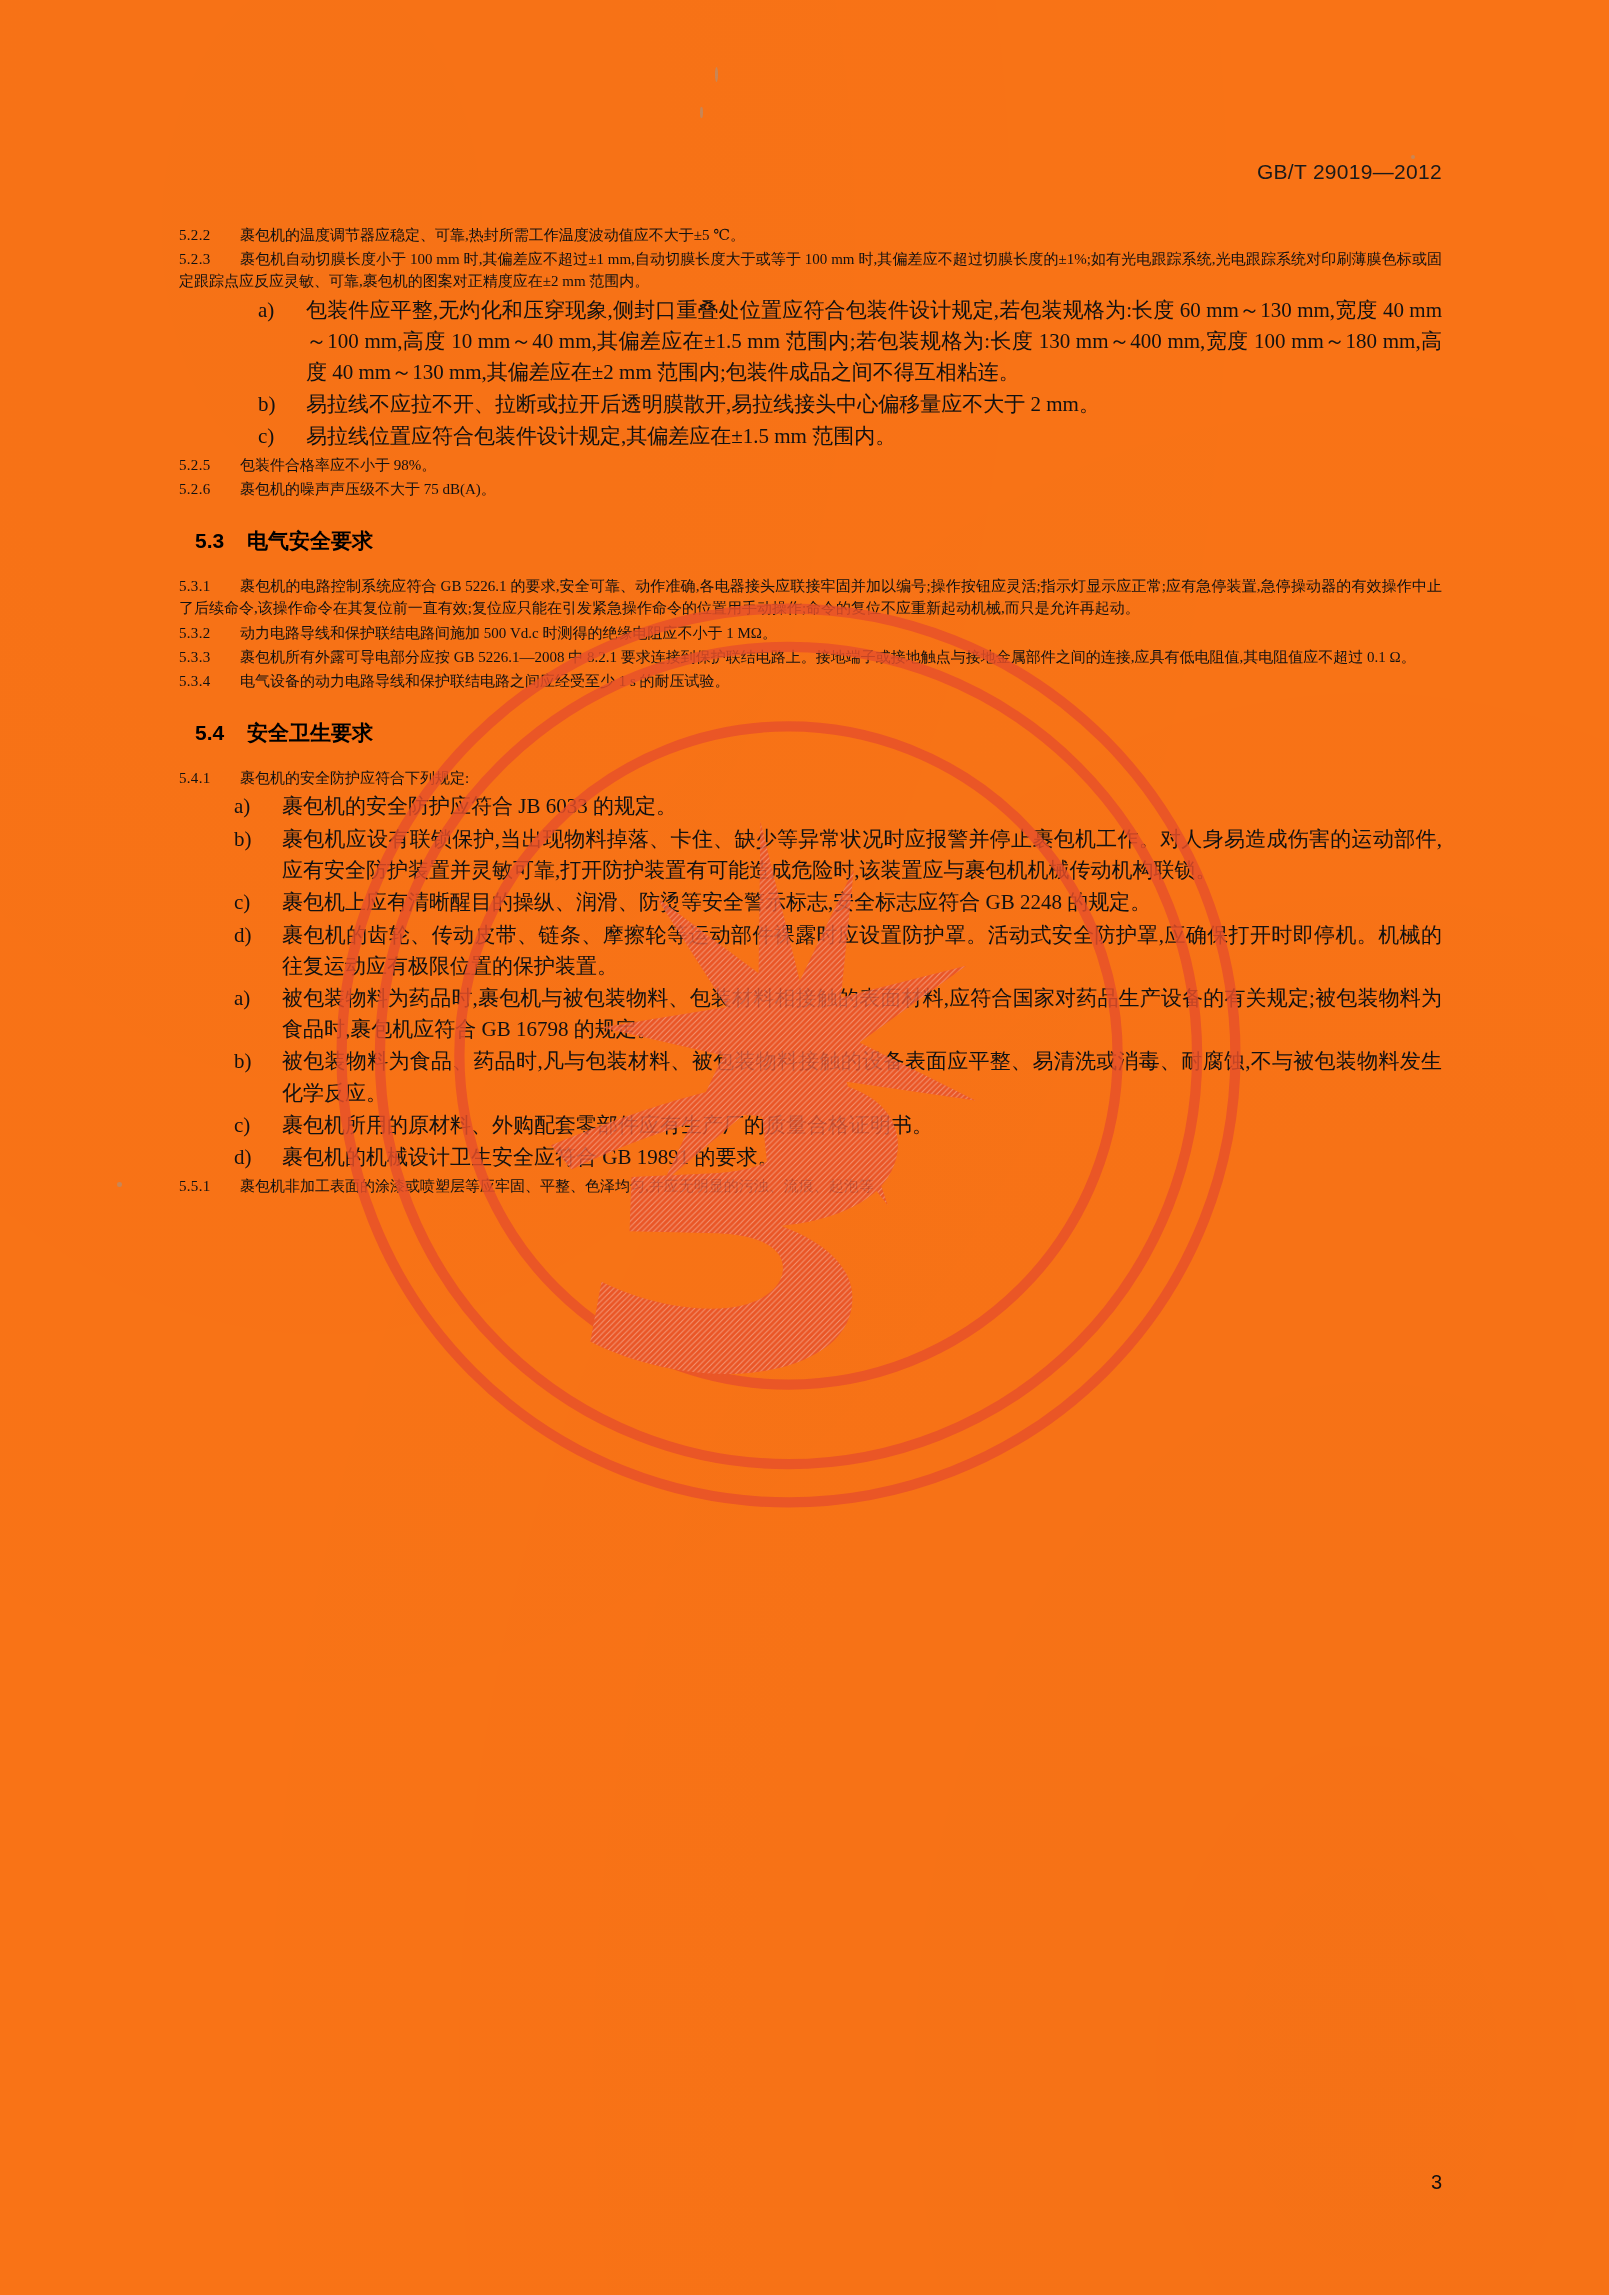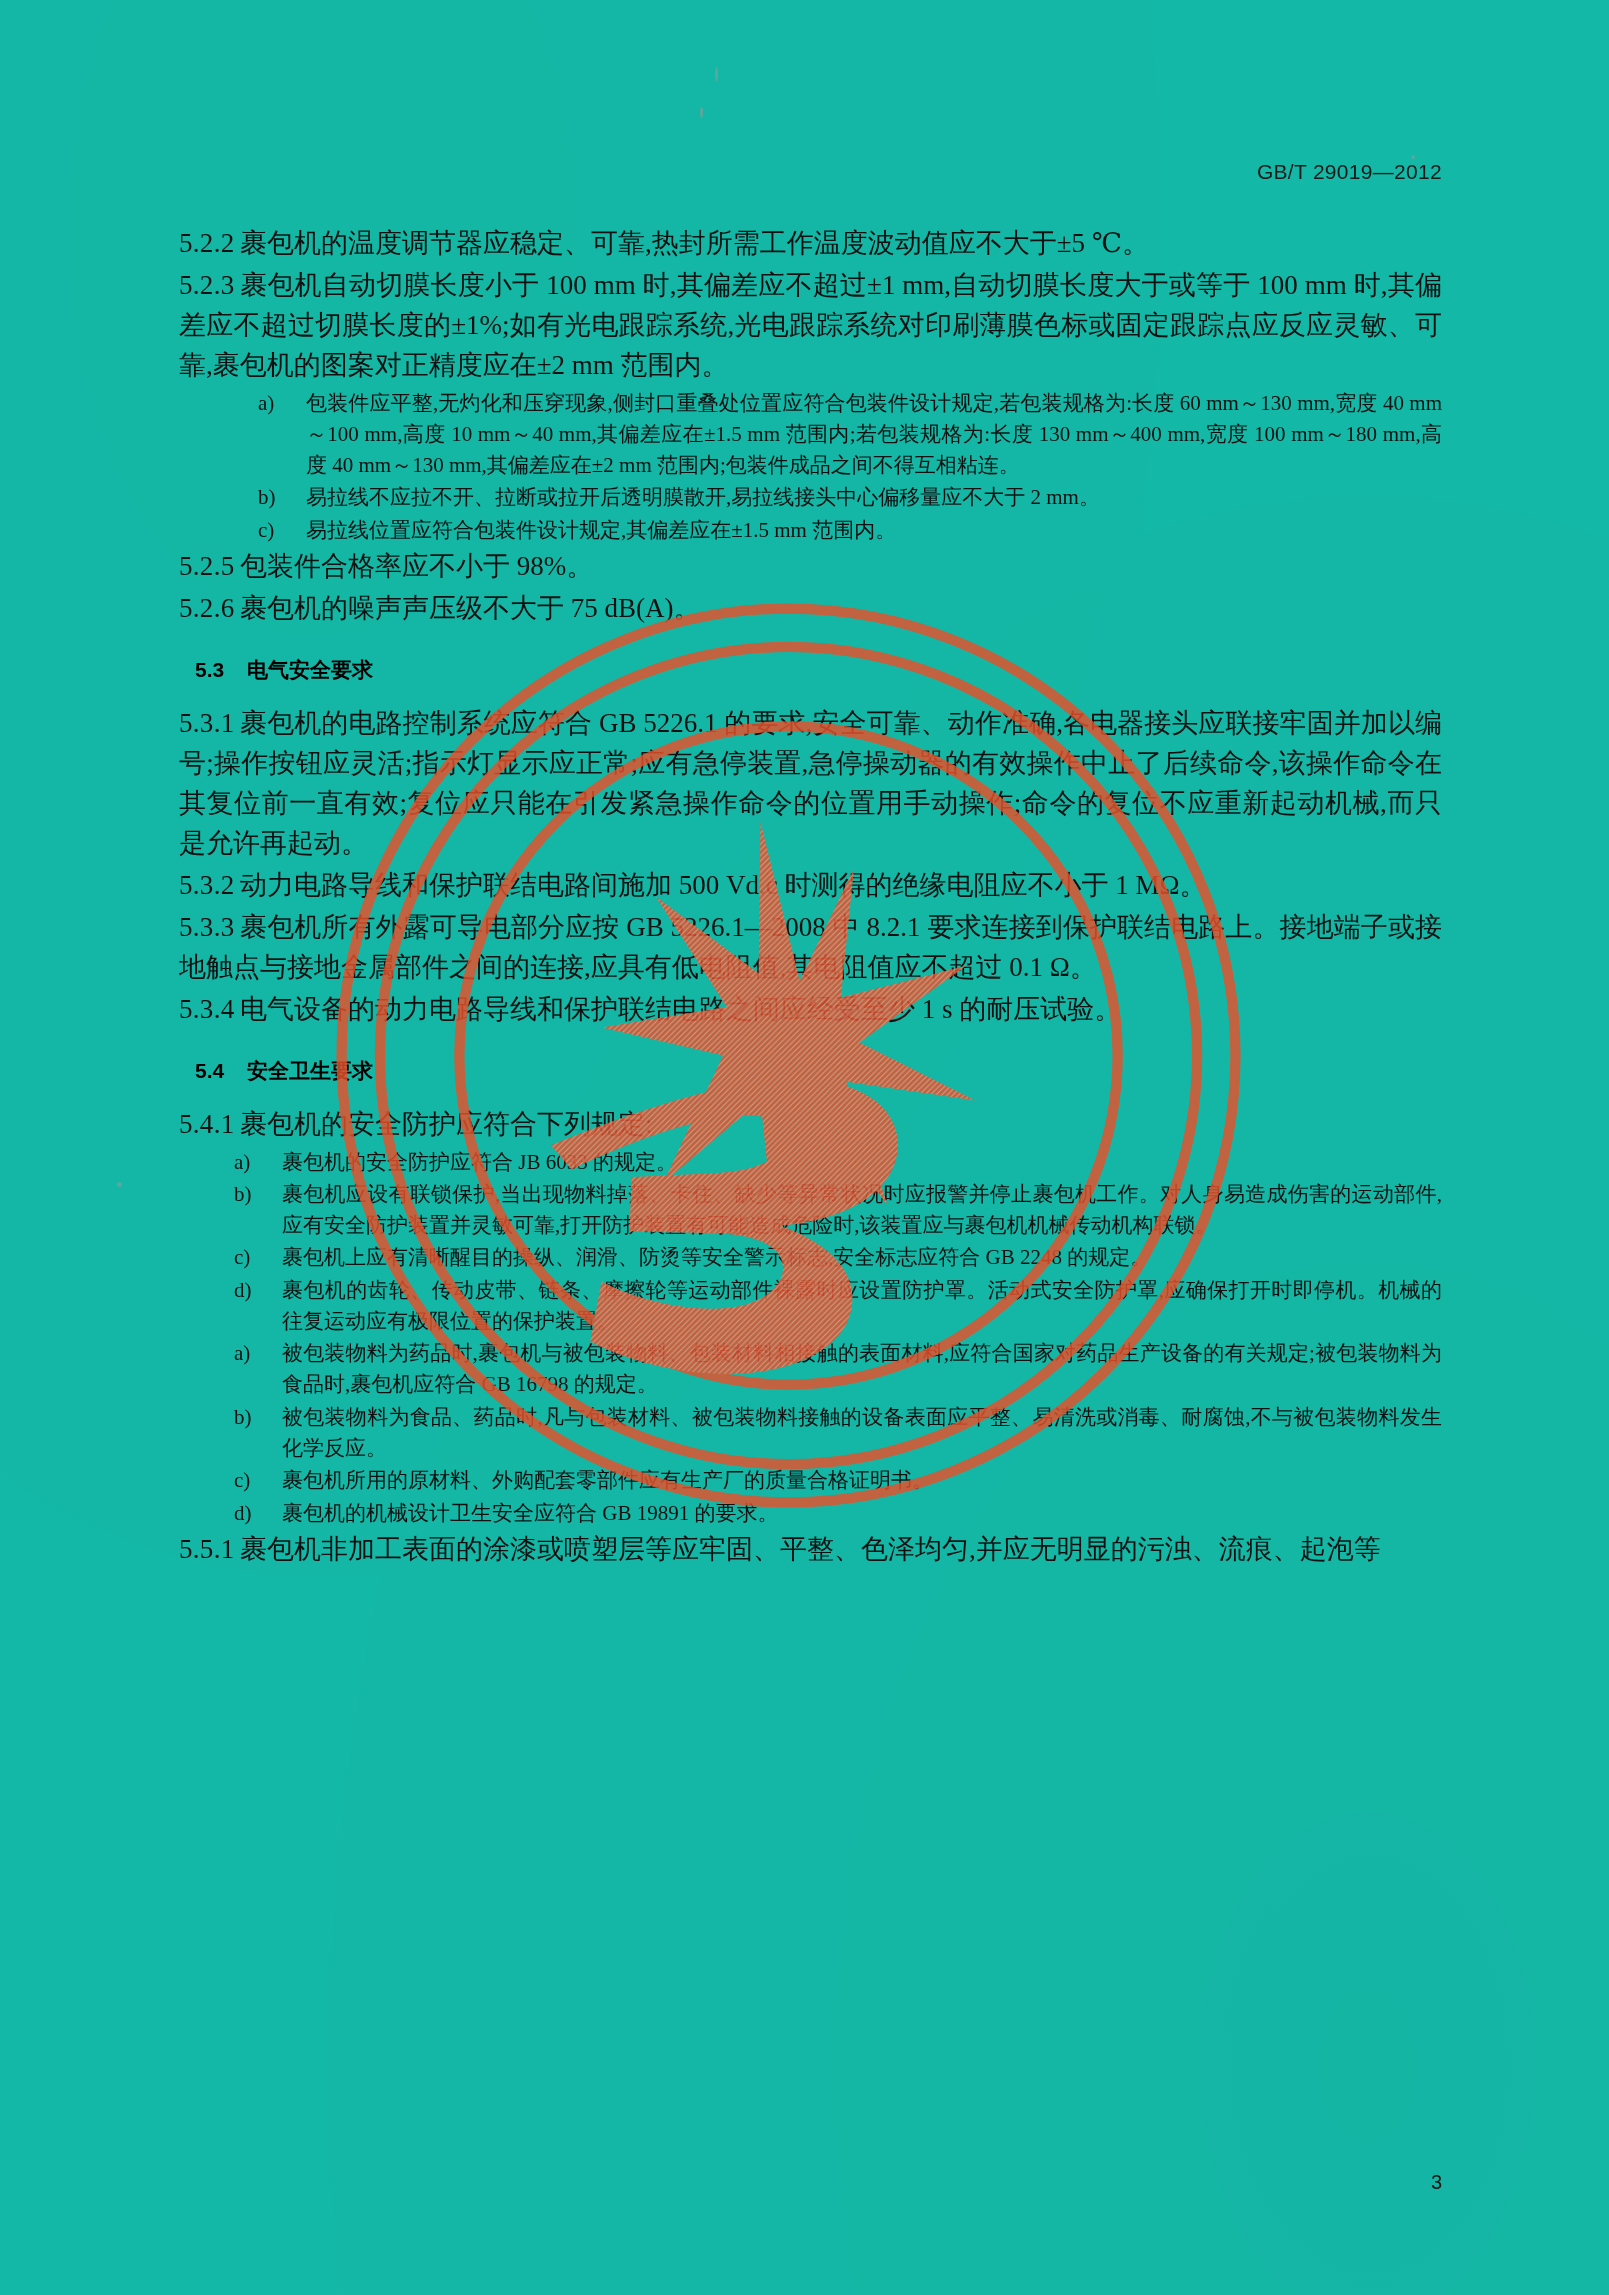--- a/index.html
+++ b/index.html
@@ -8,21 +8,21 @@
     background: #ffffff;
   }
   body {
     font-family: "Liberation Serif", "DejaVu Serif", serif;
     color: #111;
   }
   #page {
     position: relative;
     width: 1609px;
     height: 2295px;
-    background: #14b8a6;
+    background: #f97316;
     overflow: hidden;
   }
   
   #page::before {
     content: "";
     position: absolute;
     inset: 0;
     background:
       radial-gradient(ellipse at 20% 10%, rgba(0,0,0,0.012), rgba(0,0,0,0) 60%),
       radial-gradient(ellipse at 85% 90%, rgba(0,0,0,0.015), rgba(0,0,0,0) 65%);
@@ -44,21 +44,21 @@
     letter-spacing: 0.3px;
     font-family: "Liberation Sans", sans-serif;
     font-weight: 400;
     color: #1a1a1a;
   }
   .body-text {
     margin-top: 64px;
   }
   p.para {
     margin: 0 0 2px 0;
-    font-size: 27px;
+    font-size: 15px;
     line-height: 1.48;
     text-align: justify;
     text-justify: inter-ideograph;
     color: #111;
   }
   p.para .num {
     display: inline-block;
     min-width: 61px;
     letter-spacing: 0.3px;
   }

